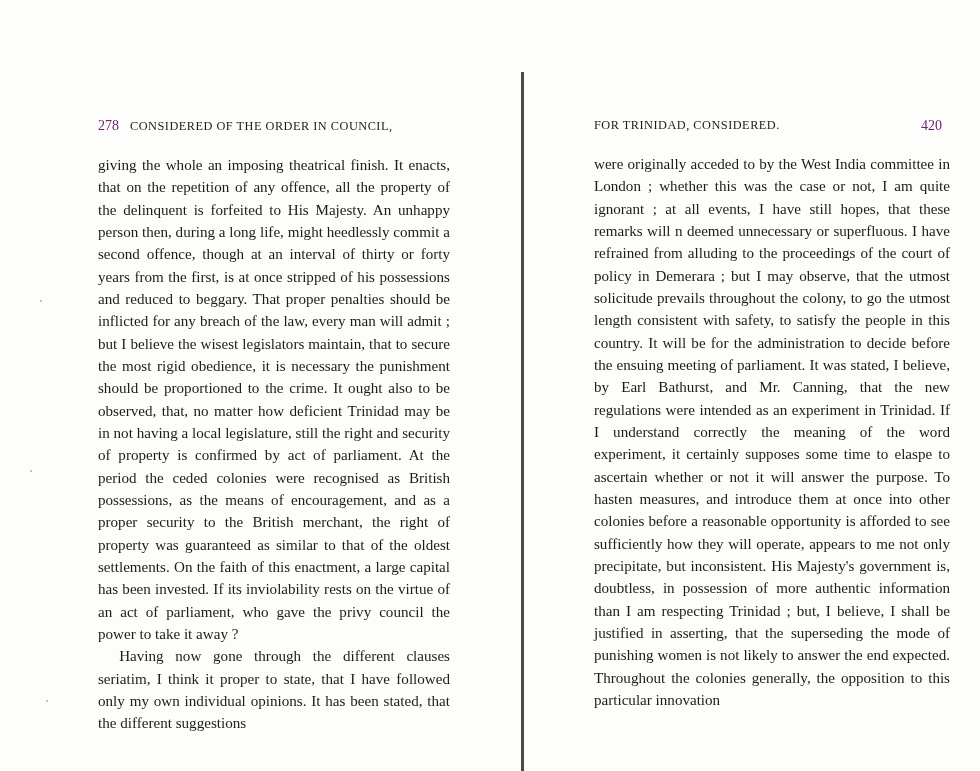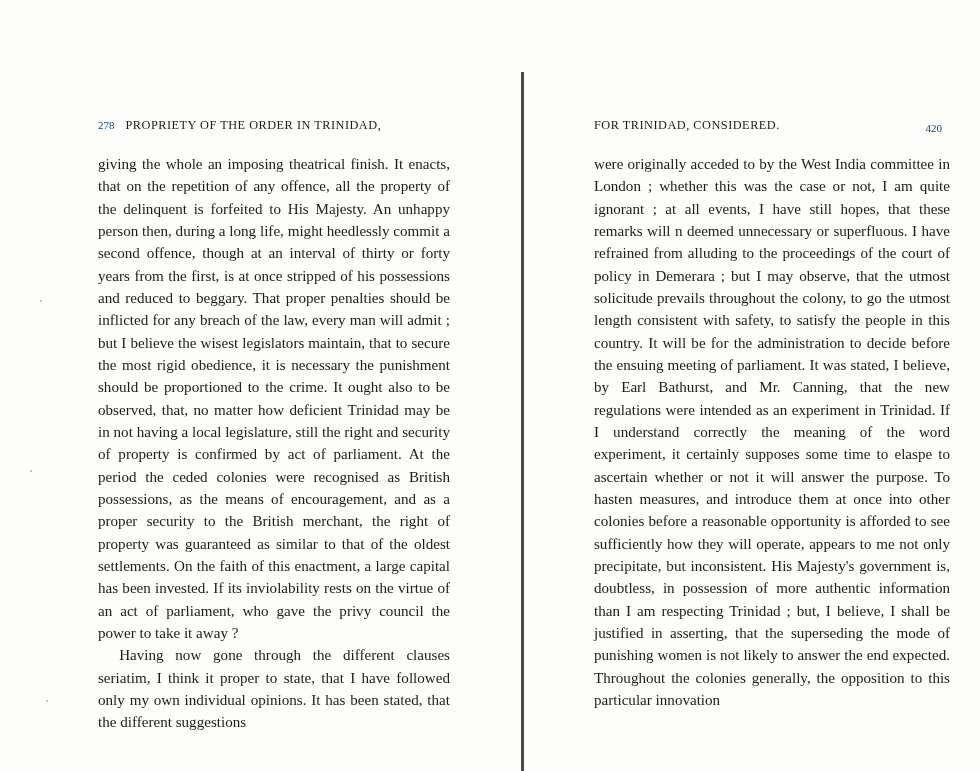--- a/index.html
+++ b/index.html
@@ -57,24 +57,24 @@
     white-space: nowrap;
   }
   .headline-left {
     justify-content: flex-start;
   }
   .headline-right {
     justify-content: flex-start;
     position: relative;
   }
   .folio {
-    font-size: 11px;
+    font-size: 14px;
     font-variant: normal;
     letter-spacing: 0;
-    color: #0c4a6e;
+    color: #701a75;
   }
   .folio-left { margin-right: 11px; }
   .folio-right {
     position: absolute;
     right: 8px;
     bottom: -1px;
   }
   .running-title {
     font-size: 12.3px;
   }
@@ -114,21 +114,21 @@
   }
 </style>
 </head>
 <body>
 
 <div class="spread">
 
   <div class="page page-left">
     <div class="headline headline-left">
       <span class="folio folio-left">278</span>
-      <span class="running-title">PROPRIETY OF THE ORDER IN TRINIDAD,</span>
+      <span class="running-title">CONSIDERED OF THE ORDER IN COUNCIL,</span>
     </div>
 
     <div class="body-text">
       <p>giving the whole an imposing theatrical finish. It enacts, that on the repetition of any offence, all the property of the delinquent is forfeited to His Majesty. An unhappy person then, during a long life, might heedlessly commit a second offence, though at an interval of thirty or forty years from the first, is at once stripped of his possessions and reduced to beggary. That proper penalties should be inflicted for any breach of the law, every man will admit ; but I believe the wisest legislators maintain, that to secure the most rigid obedience, it is necessary the punishment should be proportioned to the crime. It ought also to be observed, that, no matter how deficient Trinidad may be in not having a local legislature, still the right and security of property is confirmed by act of parliament. At the period the ceded colonies were recognised as British possessions, as the means of encouragement, and as a proper security to the British merchant, the right of property was guaranteed as similar to that of the oldest settlements. On the faith of this enactment, a large capital has been invested. If its inviolability rests on the virtue of an act of parliament, who gave the privy council the power to take it away ?</p>
       <p class="indent">Having now gone through the different clauses <span class="ital">seriatim</span>, I think it proper to state, that I have followed only my own individual opinions. It has been stated, that the different suggestions</p>
     </div>
 
     <span class="speck" style="left:40px; top:300px; width:2px; height:2px;"></span>
     <span class="speck" style="left:30px; top:470px; width:2px; height:2px;"></span>
     <span class="speck" style="left:46px; top:700px; width:2px; height:2px;"></span>

